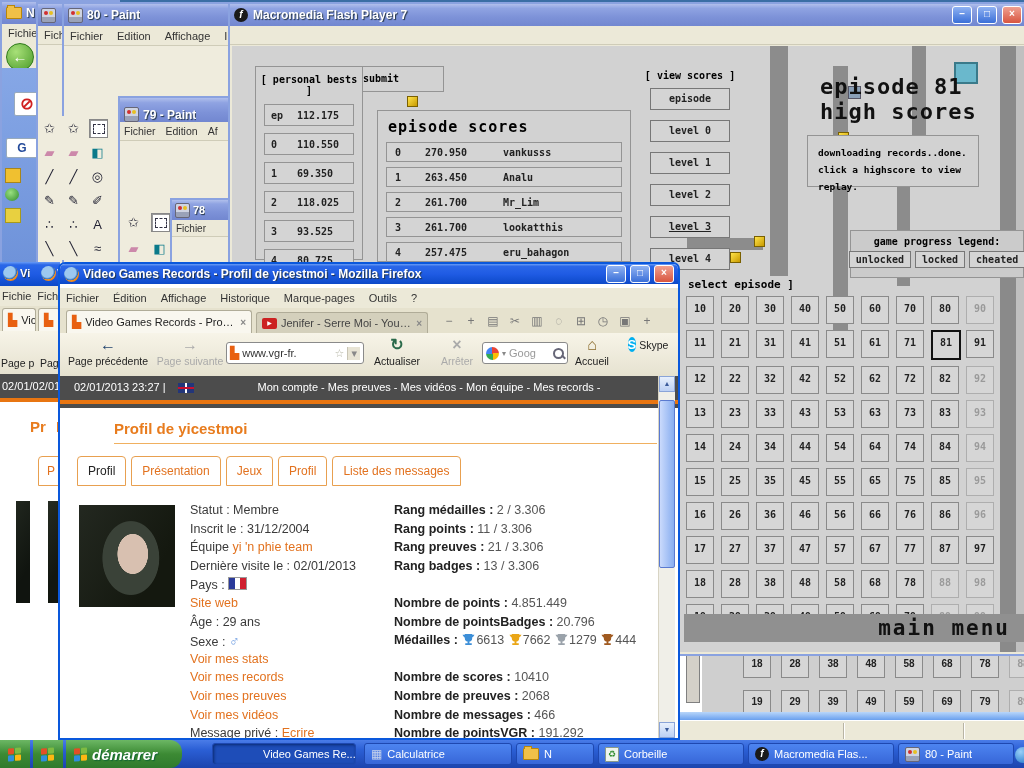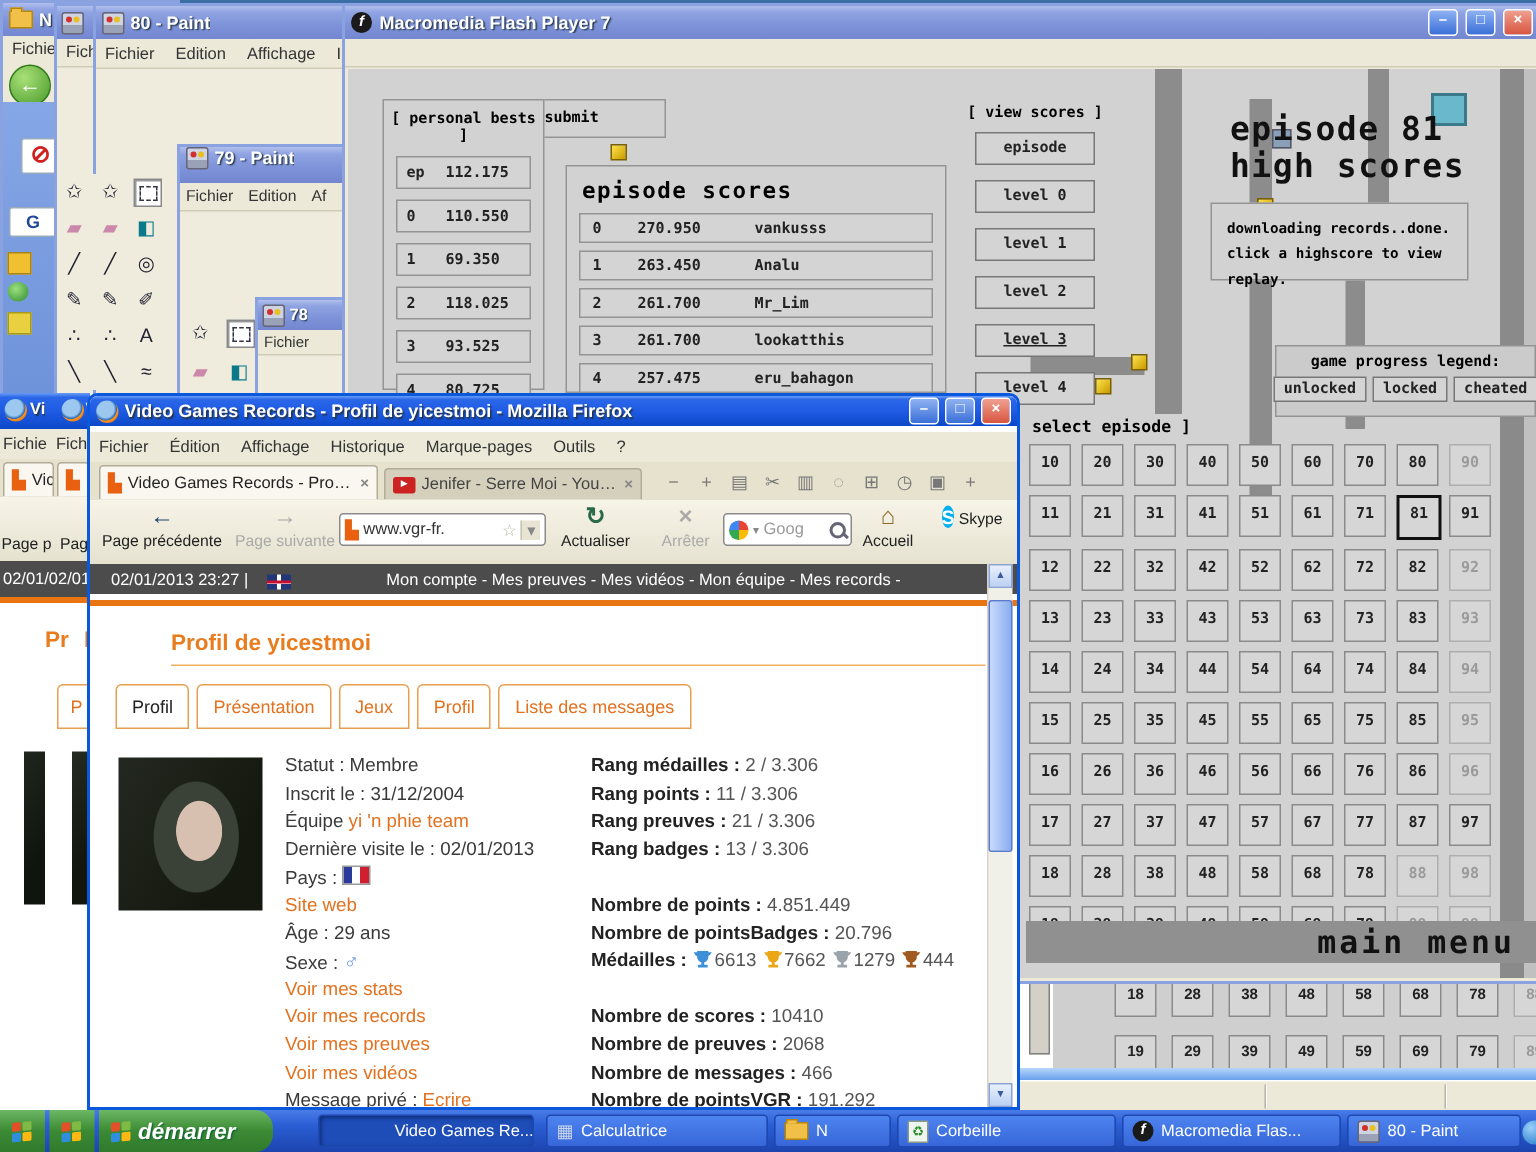--- a/index.html
+++ b/index.html
@@ -66,21 +66,21 @@
   .ff-nav{left:0;top:69px;right:0;height:43px;background:linear-gradient(180deg,#f7f4e8,#e6e2d0);border-bottom:1px solid #c8c4b0;}
   .navbtn{position:absolute;top:2px;height:40px;text-align:center;font-size:10.5px;color:#222;}
   .navbtn .glyph{display:block;font-size:16px;font-weight:bold;line-height:20px;color:#23456e;}
   .navbtn.disabled,.navbtn.disabled .glyph{color:#aaa;}
   .inputbox{position:absolute;top:9px;height:22px;background:#fff;border:1px solid #8a8a8a;border-radius:3px;display:flex;align-items:center;gap:3px;padding:0 3px;box-sizing:border-box;font-size:11px;color:#333;}
   .ic-google{width:13px;height:13px;border-radius:50%;background:conic-gradient(#e84335 0 25%,#fbbc05 0 50%,#34a853 0 75%,#4285f4 0);}
   .mag{width:7px;height:7px;border:2px solid #667;border-radius:50%;position:relative;}
   .mag::after{content:"";position:absolute;left:6px;top:6px;width:5px;height:2px;background:#667;transform:rotate(45deg);}
   .ic-skype{width:19px;height:19px;border-radius:50%;background:#00aff0;color:#fff;font-weight:bold;font-size:13px;line-height:19px;text-align:center;margin:0 auto;}
   .ff-content{left:0;top:112px;right:0;bottom:0;background:#fff;overflow:hidden;}
-  .site-dark{left:0;top:0;right:0;height:20px;background:#4c4c4c;color:#fff;font-size:11px;}
+  .site-dark{left:0;top:0;right:0;height:32px;background:#4c4c4c;color:#fff;font-size:11px;}
   .site-orange{left:0;top:24px;right:0;height:4px;}
   .site-h1{font-size:15px;font-weight:bold;}
   .vtab{border:1px solid #e8a050;border-radius:4px 4px 0 0;background:#fff;font-size:12px;text-align:center;line-height:29px;height:30px;box-sizing:border-box;color:#e2721f;padding:0 10px;}
   .vtab.selected{color:#222;}
   .d-line{height:18.6px;font-size:12.5px;color:#3a3a3a;white-space:nowrap;}
   .d-line a{color:#e2721f;text-decoration:none;}
   .st-line{height:18.6px;font-size:12.5px;color:#555;white-space:nowrap;}
   .st-line b{color:#222;}
   .flag-fr{display:inline-block;width:17px;height:11px;border:1px solid #999;background:linear-gradient(90deg,#2a3a9a 33%,#fff 33% 66%,#d02030 66%);vertical-align:-1px;}
   .flag-uk{display:inline-block;width:16px;height:10px;background:linear-gradient(transparent 40%,#fff 40% 60%,transparent 60%),linear-gradient(90deg,transparent 42%,#fff 42% 58%,transparent 58%),#23367a;position:relative;}
@@ -158,21 +158,21 @@
     <div class="abs menubar" style="left:0;top:22px;right:0;height:19px;" data-name="paint-80-menubar">
 
     <span class="menu-item" data-name="menu-item">Fichier</span>
         <span class="menu-item" data-name="menu-item">Edition</span>
         <span class="menu-item" data-name="menu-item">Affichage</span>
         <span class="menu-item" data-name="menu-item">Ima</span>
       </div>
   </div>
 
   <div class="abs paint-win" style="left:118px;top:96px;width:110px;height:166px;" data-name="paint-window-79">
-    <div class="abs titlebar-inactive" style="left:0;top:0;right:0;height:24px;display:flex;align-items:flex-start;gap:4px;padding:0 4px;" data-name="paint-79-titlebar">
+    <div class="abs titlebar-inactive" style="left:0;top:0;right:0;height:24px;display:flex;align-items:flex-end;gap:4px;padding:0 4px;" data-name="paint-79-titlebar">
       <span class="ic-paint" data-name="paint-icon"></span>
       <span class="tb-text" data-name="paint-79-title">79 - Paint</span>
     </div>
     <div class="abs menubar" style="left:0;top:24px;right:0;height:18px;" data-name="paint-79-menubar">
 
     <span class="menu-item" style="padding:2px 4px;font-size:10.5px;" data-name="menu-item">Fichier</span>
         <span class="menu-item" style="padding:2px 4px;font-size:10.5px;" data-name="menu-item">Edition</span>
         <span class="menu-item" style="padding:2px 4px;font-size:10.5px;" data-name="menu-item">Af</span>
       </div>
   </div>

